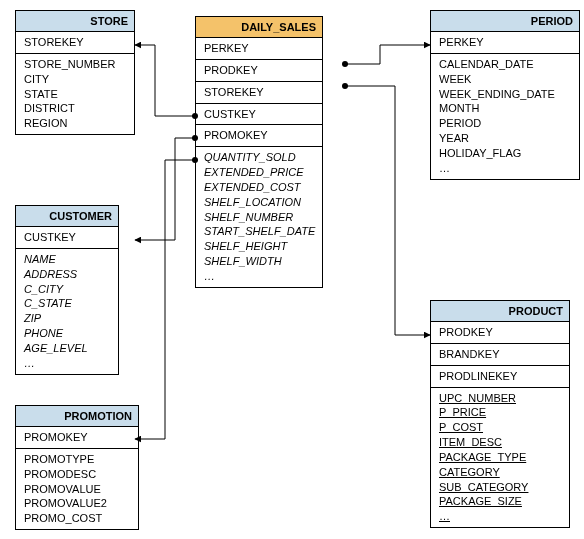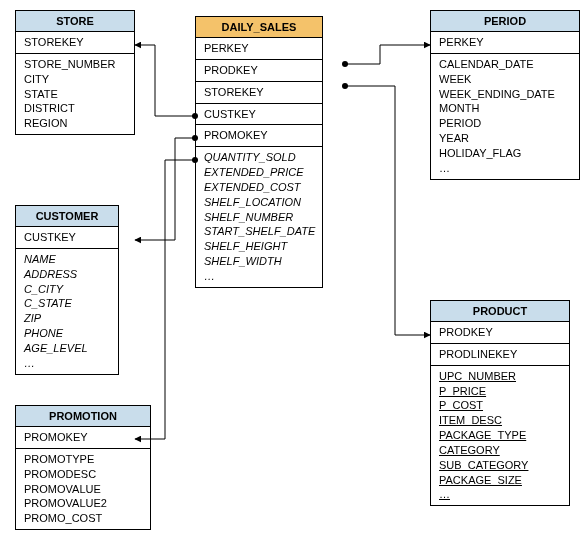--- a/index.html
+++ b/index.html
@@ -13,21 +13,21 @@
     position: relative;
   }
   .tbl {
     position: absolute;
     border: 1px solid #000;
     background: #fff;
     box-sizing: border-box;
   }
   .tbl .hdr {
     font-weight: bold;
-    text-align: center;
+    text-align: right;
     padding: 4px 6px;
     border-bottom: 1px solid #000;
   }
   .tbl .hdr.blue { background: #C9DDEB; }
   .tbl .hdr.orange { background: #F4C26A; }
   .tbl .hdr .sub { font-weight: normal; font-size: 10px; display: block; }
   .tbl .row {
     padding: 3px 8px;
     line-height: 1.35;
   }
@@ -59,21 +59,21 @@
   <div class="row" style="white-space:pre;font-style:italic;">NAME
 ADDRESS
 C_CITY
 C_STATE
 ZIP
 PHONE
 AGE_LEVEL
 …</div>
 </div>
 
-<div class="tbl" style="left:15px; top:405px; width:136px;">
+<div class="tbl" style="left:15px; top:405px; width:124px;">
   <div class="hdr blue">PROMOTION</div>
   <div class="row sep">PROMOKEY</div>
   <div class="row" style="white-space:pre;">PROMOTYPE
 PROMODESC
 PROMOVALUE
 PROMOVALUE2
 PROMO_COST</div>
 </div>
 
 <div class="tbl" style="left:195px; top:16px; width:128px;">
@@ -105,20 +105,21 @@
 MONTH
 PERIOD
 YEAR
 HOLIDAY_FLAG
 …</div>
 </div>
 
 <div class="tbl" style="left:430px; top:300px; width:140px;">
   <div class="hdr blue">PRODUCT</div>
   <div class="row sep">PRODKEY</div>
+  <div class="row sep">BRANDKEY</div>
   <div class="row sep">PRODLINEKEY</div>
   <div class="row" style="white-space:pre;text-decoration:underline;">UPC_NUMBER
 P_PRICE
 P_COST
 ITEM_DESC
 PACKAGE_TYPE
 CATEGORY
 SUB_CATEGORY
 PACKAGE_SIZE
 …</div>

